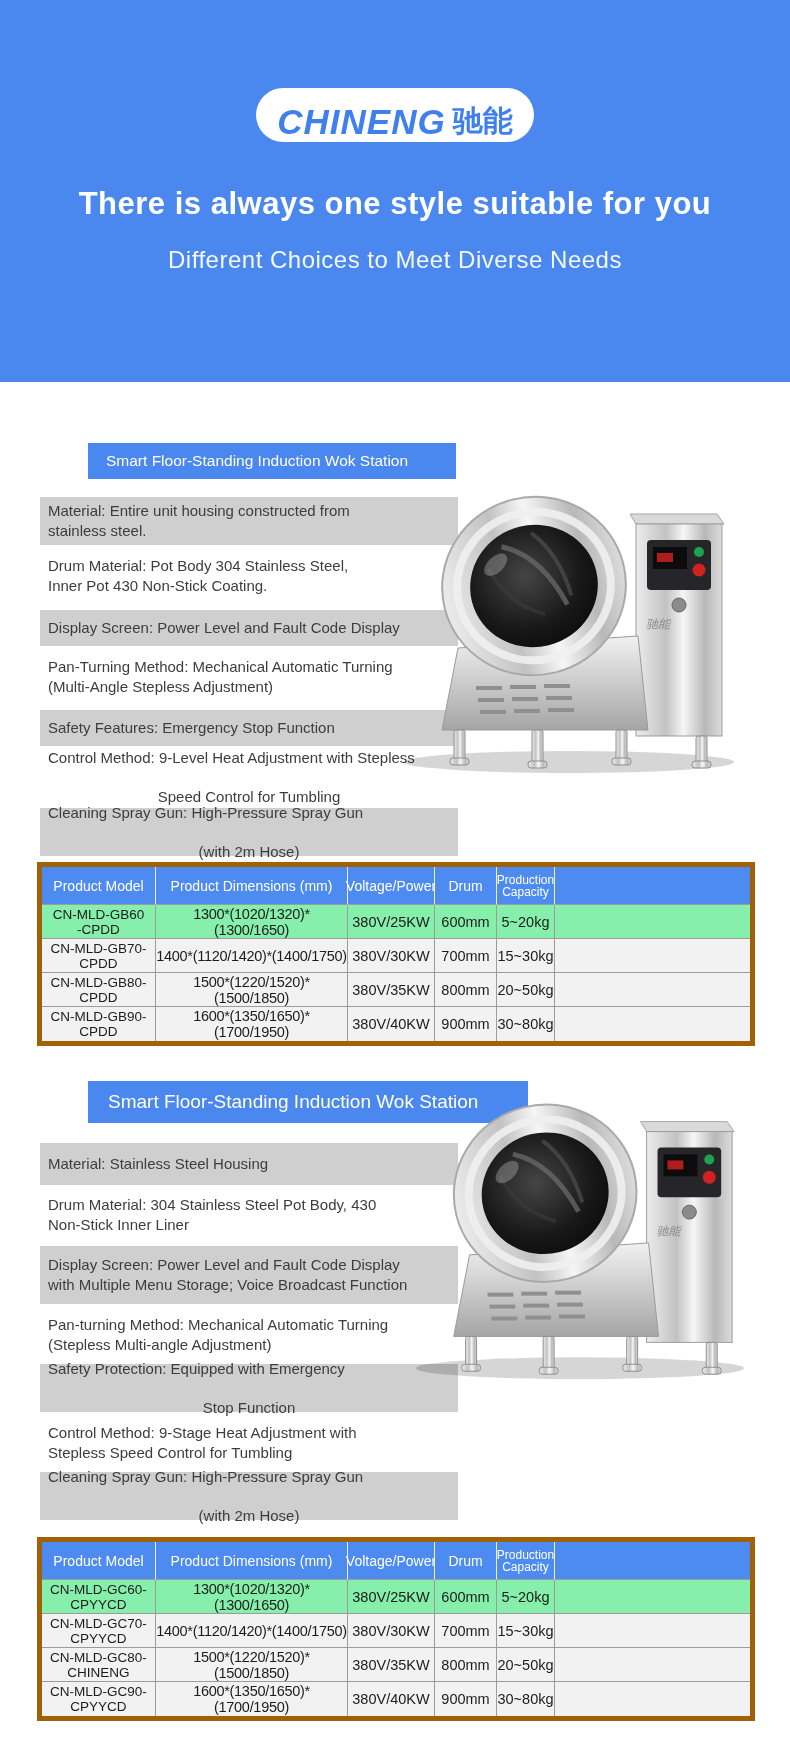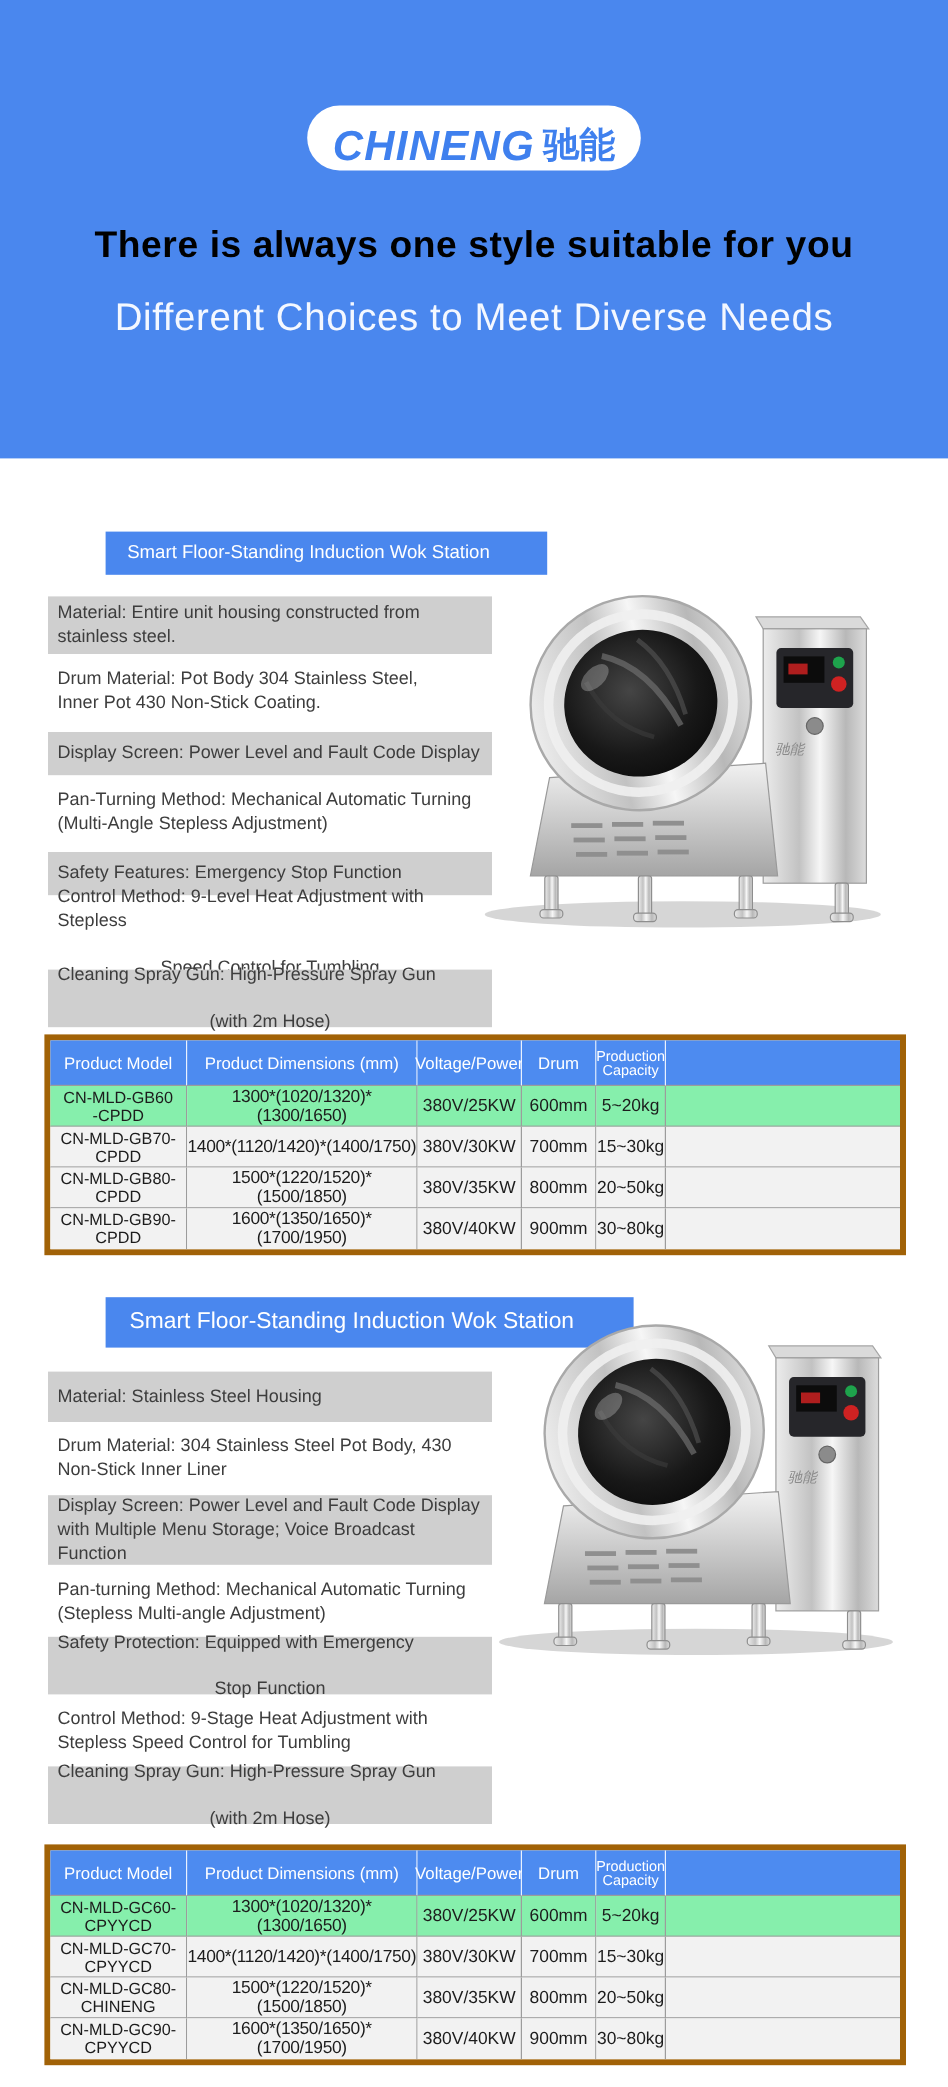--- a/index.html
+++ b/index.html
@@ -6,32 +6,32 @@
   .page{position:relative;width:790px;height:1739px;background:#fff;overflow:hidden;
         font-family:"Liberation Sans",sans-serif;}
   .abs{position:absolute;}
 
   
   .hero{left:0;top:0;width:790px;height:382px;background:#4a87ee;}
   .logo-pill{left:50%;top:88px;transform:translateX(-50%);width:278px;height:54px;
              background:#ffffff;border-radius:28px;display:flex;align-items:flex-end;justify-content:center;}
   .logo-latin{color:#3f80ee;font-size:35px;font-weight:800;font-style:italic;letter-spacing:1px;}
   .logo-cn{color:#3f80ee;font-size:30px;font-weight:700;margin-left:7px;}
-  .headline{left:0;top:186px;width:790px;text-align:center;color:#000000;
+  .headline{left:0;top:186px;width:790px;text-align:center;color:#ffffff;
             font-size:31px;font-weight:700;letter-spacing:.5px;}
   .subheadline{left:0;top:246px;width:790px;text-align:center;color:#f4f8ff;
-               font-size:32px;font-weight:400;letter-spacing:.5px;}
+               font-size:24px;font-weight:400;letter-spacing:.5px;}
 
   
   .sec-banner{background:#4a87ee;color:#fff;display:flex;align-items:center;margin-left:48px;}
   .sec-banner-1{left:40px;top:443px;width:368px;height:36px;font-size:15.5px;padding-left:18px;box-sizing:border-box;}
   .sec-banner-2{left:40px;top:1081px;width:440px;height:42px;font-size:19px;padding-left:20px;box-sizing:border-box;}
 
   
-  .spec{left:40px;width:370px;box-sizing:border-box;padding:4px 8px;
+  .spec{left:40px;width:418px;box-sizing:border-box;padding:4px 8px;
         display:flex;flex-direction:column;justify-content:center;
         font-size:15px;line-height:20px;color:#3d3d3d;}
   .spec.gray{background:#cfcfcf;}
   .spec .line1,.spec .line2{display:block;}
   .spec .line2:empty{display:none;}
   .l2-right .line2{}
   .l2-center .line2{text-align:center;margin-top:19px;}
 
   
   .tbl{width:718px;border:5px solid #a16207;box-sizing:border-box;}

